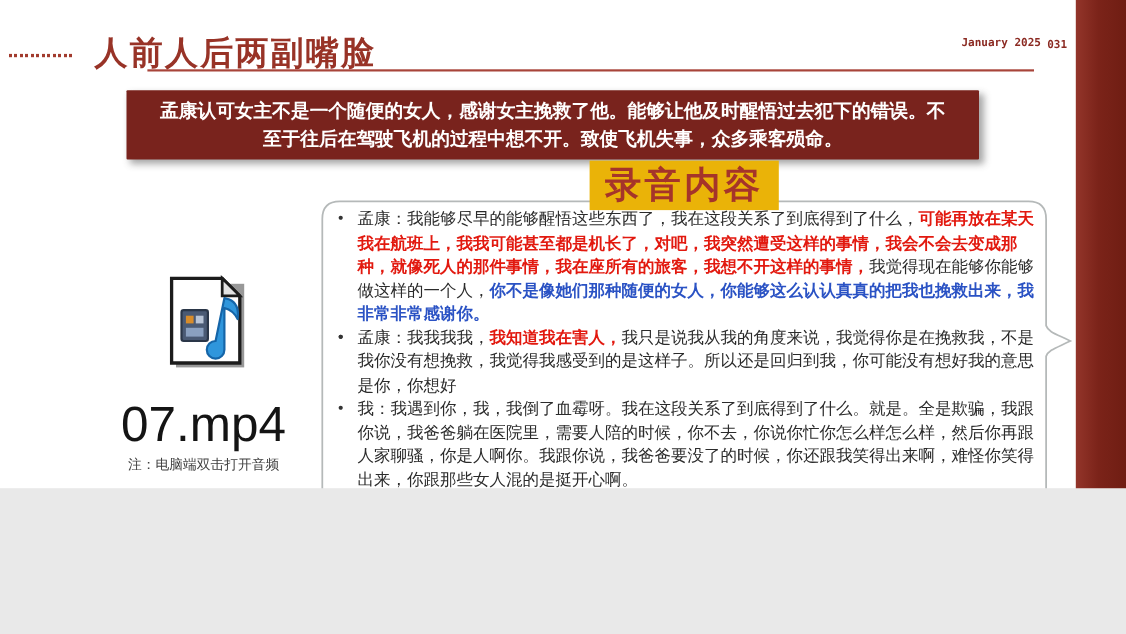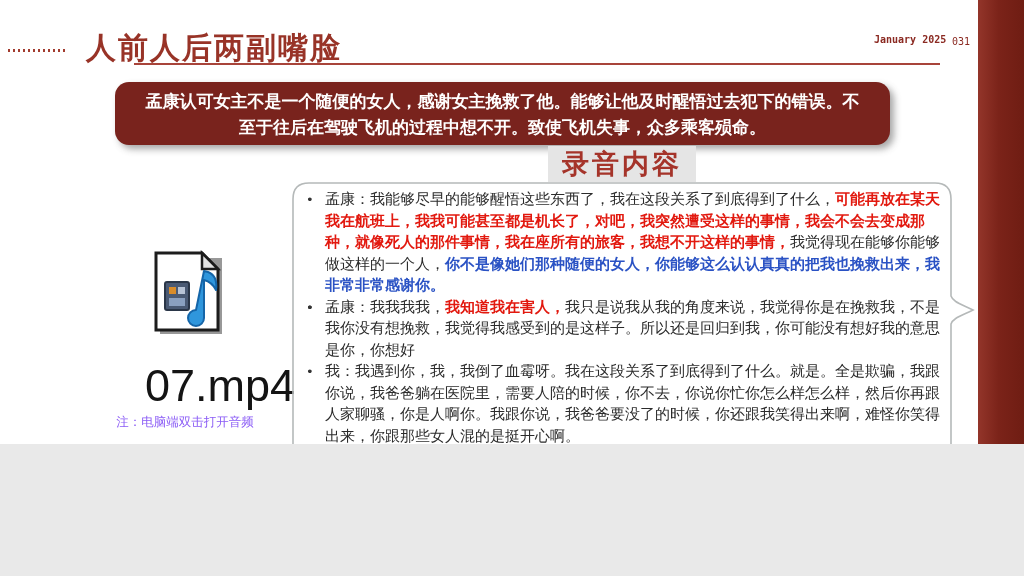--- a/index.html
+++ b/index.html
@@ -7,47 +7,47 @@
          font-family:"DejaVu Sans",sans-serif;}
   
   .dotted-line{position:absolute;left:8px;top:49px;width:60px;height:3px;
     background:repeating-linear-gradient(90deg,#a23b2e 0 2.5px,transparent 2.5px 5px);}
   .page-title{position:absolute;left:86px;top:28px;font-family:"DejaVu Serif",serif;
     font-size:30px;font-weight:bold;color:#983327;letter-spacing:2px;}
   .title-underline{position:absolute;left:134px;top:63px;width:806px;height:2px;background:#a8443a;}
   .meta-date{position:absolute;left:874px;top:34px;font-family:"DejaVu Sans Mono",monospace;
     font-size:10px;color:#8b2a22;font-weight:bold;}
   .meta-page{position:absolute;left:952px;top:36px;font-family:"DejaVu Sans Mono",monospace;
-    font-size:10px;color:#8b2a22;font-weight:normal;}
+    font-size:10px;color:#8b2a22;font-weight:bold;}
   .right-bar{position:absolute;right:0;top:0;width:46px;height:576px;
     background:linear-gradient(90deg,#93352a 0%,#7b2319 45%,#6f1d13 100%);}
   
   .banner{position:absolute;left:115px;top:82px;width:775px;height:63px;background:#79231d;
-    border-radius:14px;box-shadow:4px 4px 7px rgba(60,60,60,.45);color:#ffffff;
+    border-radius:1px;box-shadow:4px 4px 7px rgba(60,60,60,.45);color:#ffffff;
     font-family:"DejaVu Serif",serif;font-weight:bold;font-size:17px;line-height:26px;
     text-align:center;display:flex;align-items:center;justify-content:center;
     padding:0 26px;box-sizing:border-box;}
   
   .rec-title-wrap{position:absolute;left:293px;top:146px;width:658px;text-align:center;z-index:3;}
-  .rec-title{display:inline-block;background:#e5e5e5;padding:0 14px;
-    font-family:"DejaVu Serif",serif;font-size:27px;font-weight:bold;color:#a5342a;letter-spacing:3px;}
+  .rec-title{display:inline-block;background:#eab308;padding:0 14px;
+    font-family:"DejaVu Serif",serif;font-size:33px;font-weight:bold;color:#a5342a;letter-spacing:3px;}
   .box-svg{position:absolute;left:290px;top:180px;z-index:1;}
   .rec-box{position:absolute;left:300px;top:189px;width:640px;z-index:2;
     font-size:15px;line-height:21.5px;color:#2b2b2b;}
   .bullet{position:relative;padding-left:25px;}
   .bullet .dot{position:absolute;left:6px;top:0;font-size:13px;color:#333;}
   .seg-black{color:#2b2b2b;}
   .seg-red{color:#e2190f;font-weight:bold;}
   .seg-blue{color:#2a52c4;font-weight:bold;}
   
   .file-icon{position:absolute;left:146px;top:248px;width:90px;height:92px;cursor:pointer;}
-  .file-name{position:absolute;left:75px;top:360px;width:220px;text-align:right;
+  .file-name{position:absolute;left:75px;top:360px;width:220px;text-align:center;
     font-family:"Liberation Sans",sans-serif;font-size:45px;color:#141414;}
   .file-note{position:absolute;left:75px;top:414px;width:220px;text-align:center;
-    font-size:12.5px;color:#8b5cf6;}
+    font-size:12.5px;color:#404040;}
   
   .footer-subtitle{position:absolute;left:88px;top:490px;font-family:"DejaVu Serif",serif;
     font-size:30px;font-weight:bold;color:#b5231b;letter-spacing:4px;}
   .rule{position:absolute;top:535px;height:1.5px;background:#b03028;}
   .rule-left{left:72px;width:360px;}
   .rule-right{left:566px;width:382px;}
   .tri{position:absolute;width:0;height:0;border-top:6px solid transparent;border-bottom:6px solid transparent;}
   .tri-right{left:54px;top:529px;border-left:11px solid #b5231b;}
   .tri-left{left:950px;top:529px;border-right:11px solid #b5231b;}
   .brand{position:absolute;left:468px;top:529px;font-family:"DejaVu Sans Mono",monospace;

